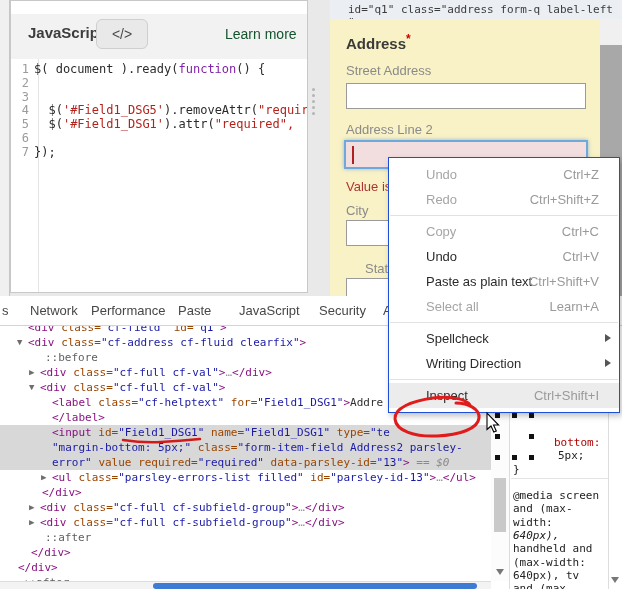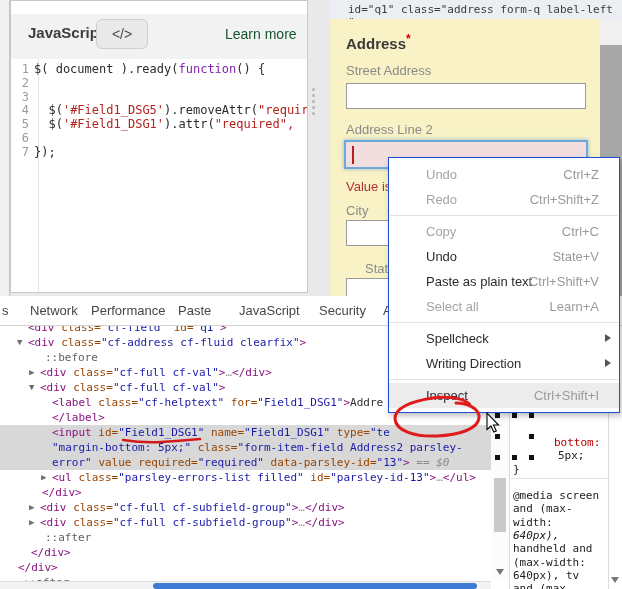--- a/index.html
+++ b/index.html
@@ -206,21 +206,21 @@
     <div class="abs" id="hscroll">
       <div class="abs" id="hthumb"></div>
     </div>
   </div>
 
   <div class="abs" id="context-menu">
       <div class="mi dis"><span>Undo</span><span class="sc">Ctrl+Z</span></div>
       <div class="mi dis"><span>Redo</span><span class="sc">Ctrl+Shift+Z</span></div>
       <div class="msep"></div>
       <div class="mi dis"><span>Copy</span><span class="sc">Ctrl+C</span></div>
-      <div class="mi"><span>Undo</span><span class="sc">State+V</span></div>
+      <div class="mi"><span>Undo</span><span class="sc">Ctrl+V</span></div>
       <div class="mi"><span>Paste as plain text</span><span class="sc">Ctrl+Shift+V</span></div>
       <div class="mi dis"><span>Select all</span><span class="sc">Learn+A</span></div>
       <div class="msep"></div>
       <div class="mi"><span>Spellcheck</span><span class="sub"></span></div>
       <div class="mi"><span>Writing Direction</span><span class="sub"></span></div>
       <div class="msep"></div>
       <div class="mi hl"><span>Inspect</span><span class="sc">Ctrl+Shift+I</span></div>
     </div>
 
   <svg class="abs" id="annot" viewBox="0 0 622 589">

